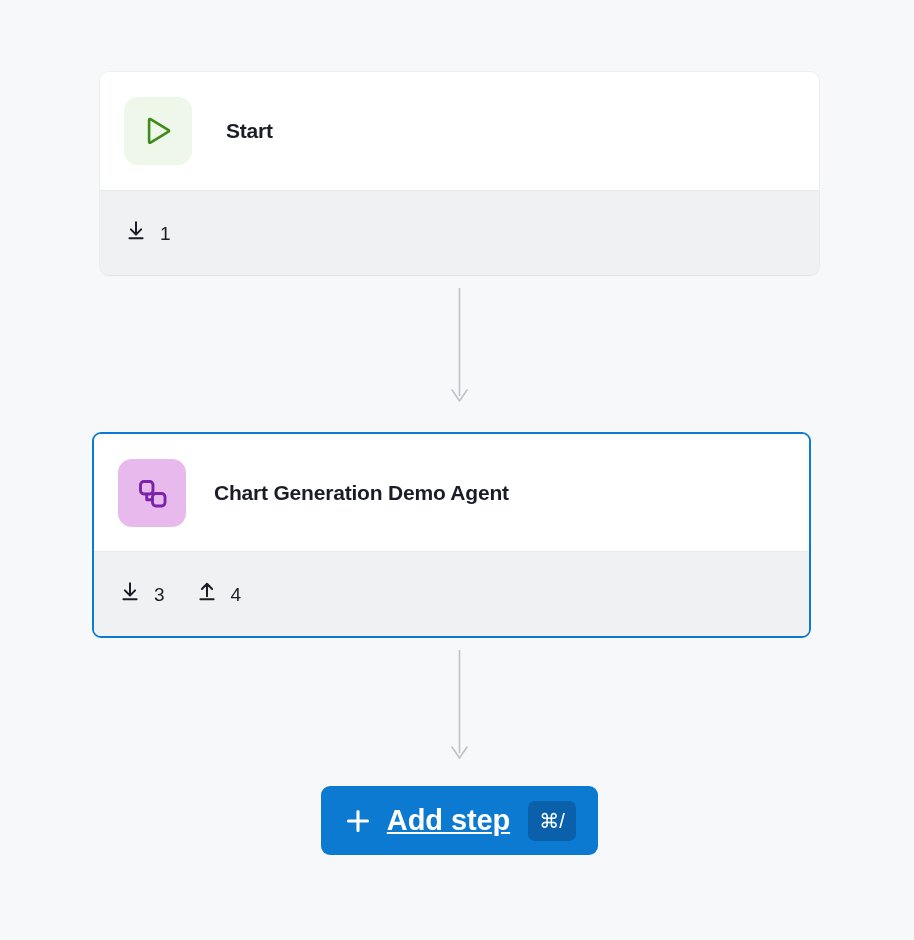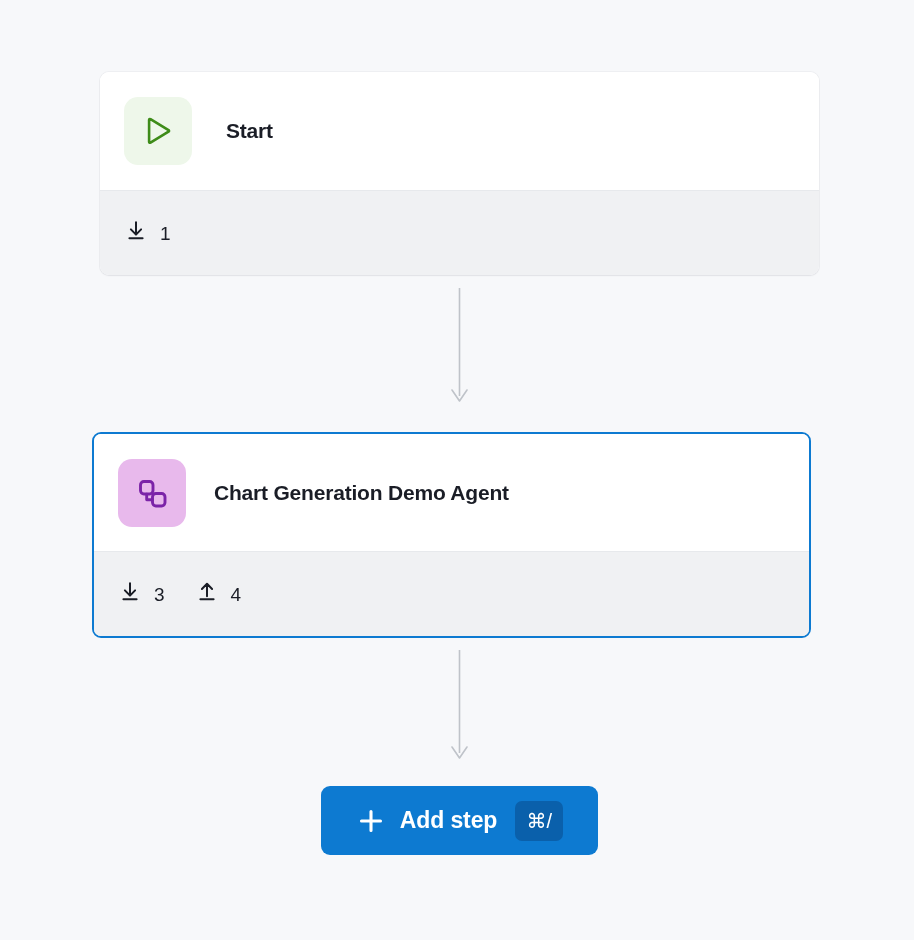--- a/index.html
+++ b/index.html
@@ -128,25 +128,26 @@
     cursor: pointer;
     padding: 0 18px;
   }
   .add-step-plus {
     display: flex;
     align-items: center;
     justify-content: center;
     flex: 0 0 auto;
   }
   .add-step-label {
-    font-size: 23px;
+    font-size: 29px;
     font-weight: bold;
     color: #ffffff;
     letter-spacing: -0.1px;
     white-space: nowrap;
+    text-decoration: underline;
   }
   .add-step-kbd {
     background: #0a60ab;
     border-radius: 7px;
     min-width: 48px;
     height: 40px;
     display: flex;
     align-items: center;
     justify-content: center;
     color: #ffffff;

